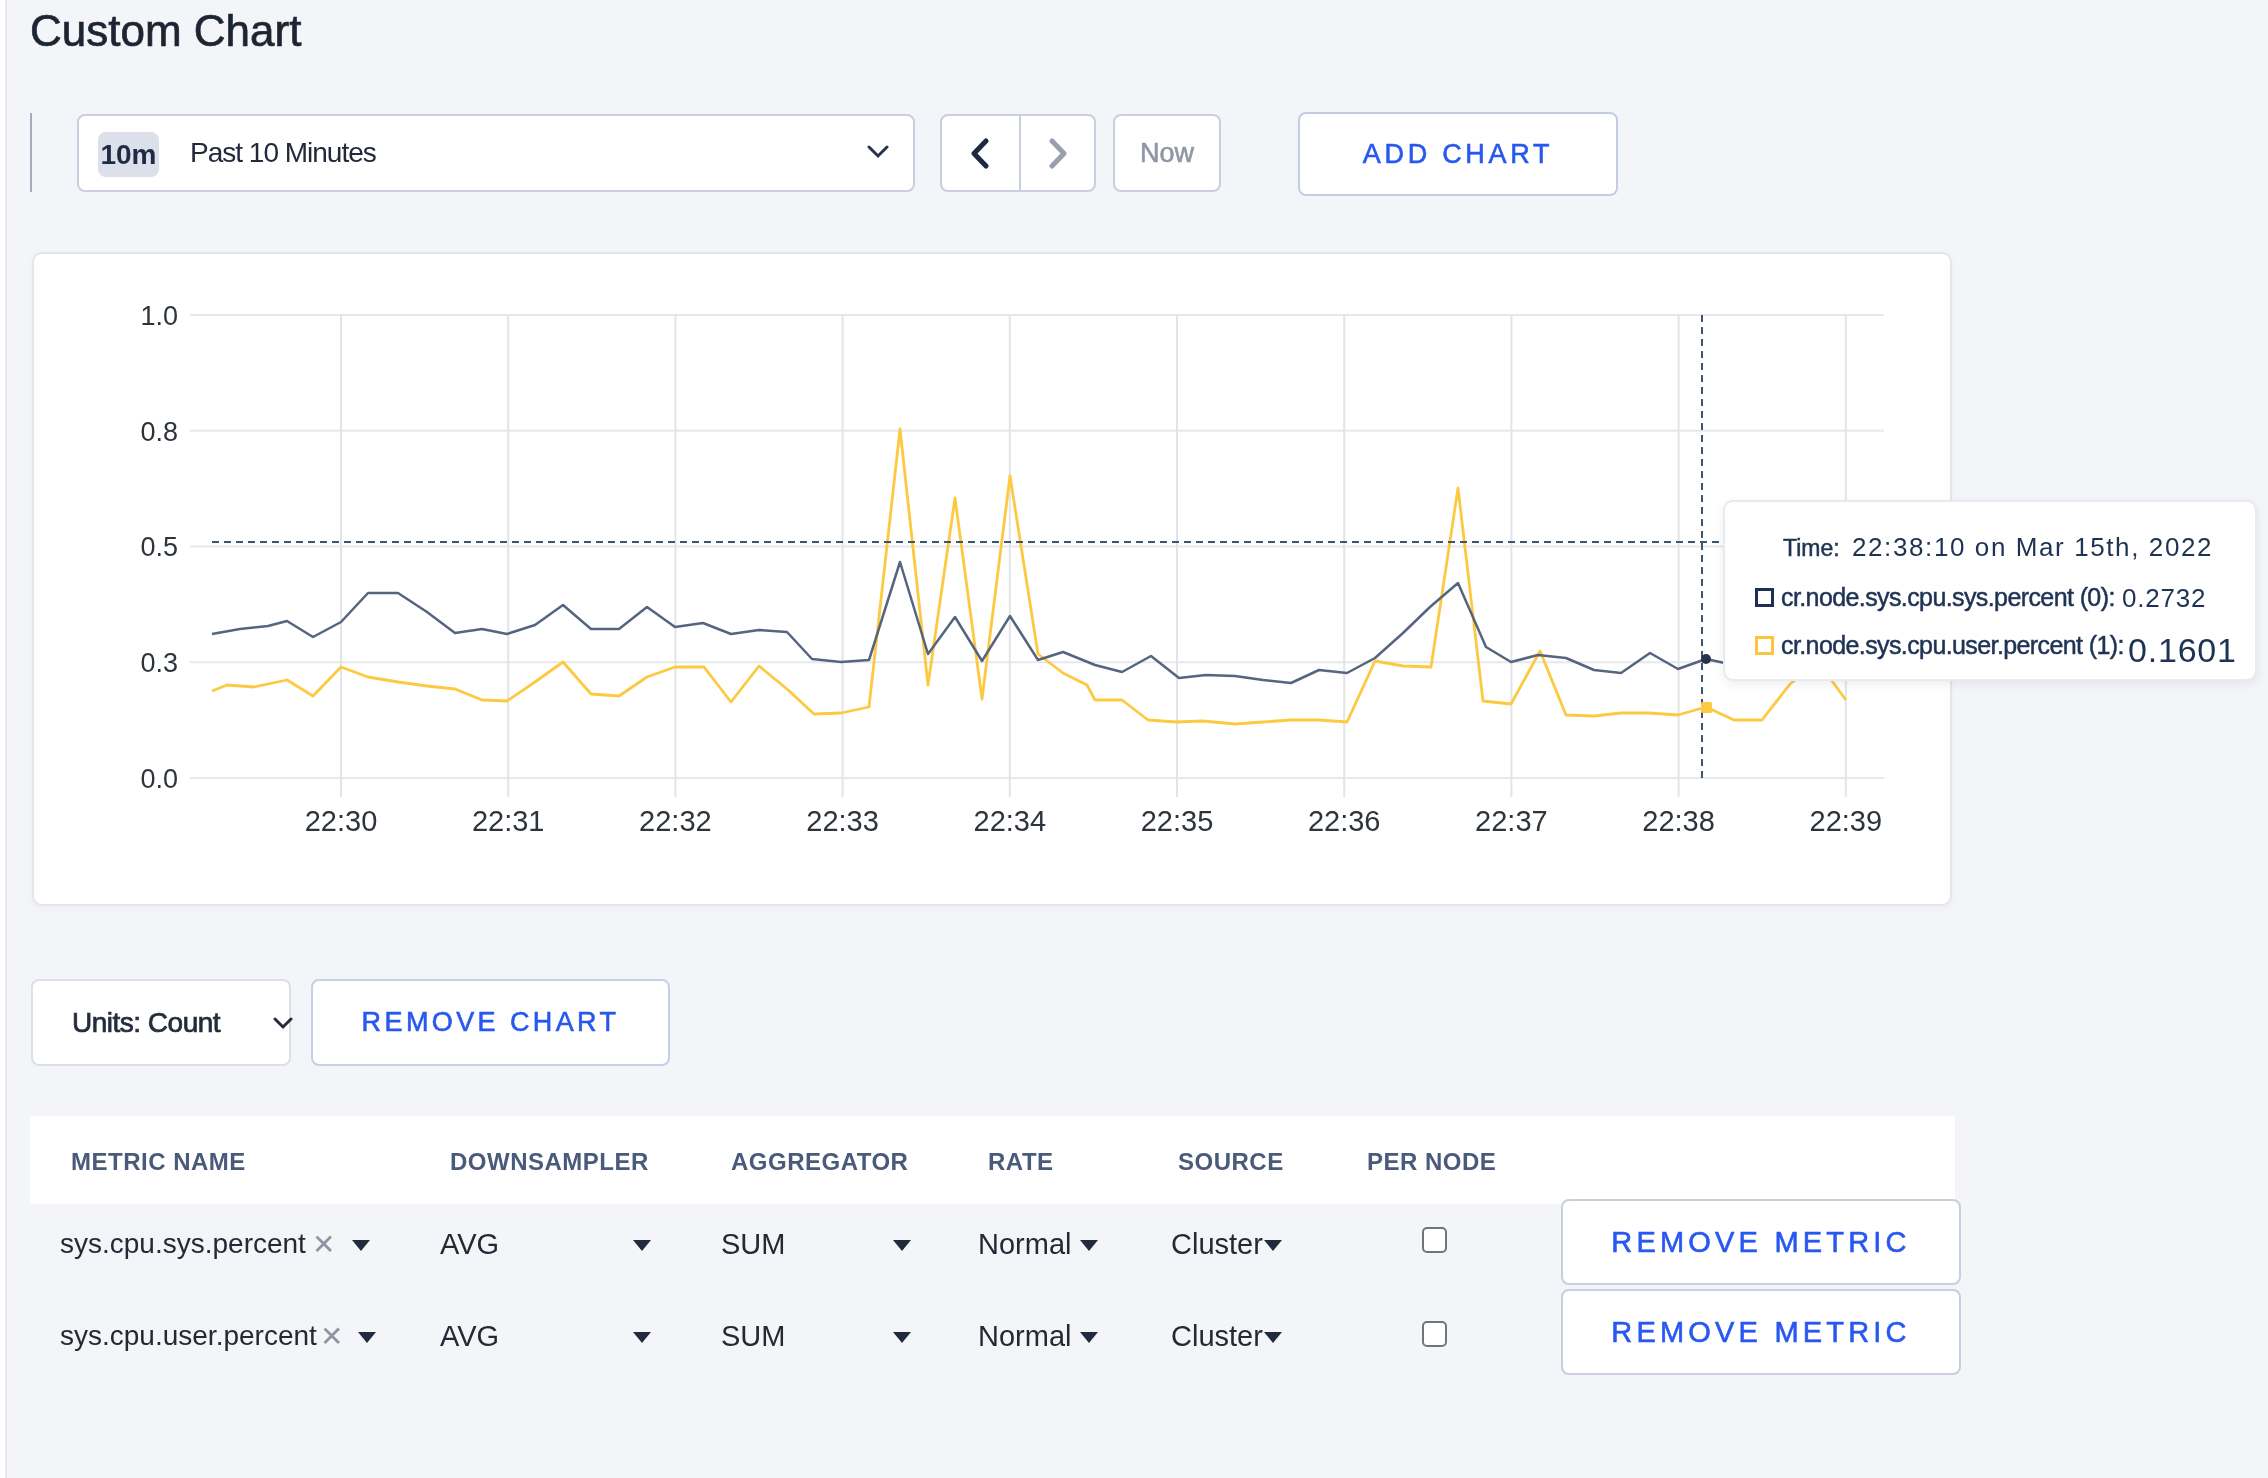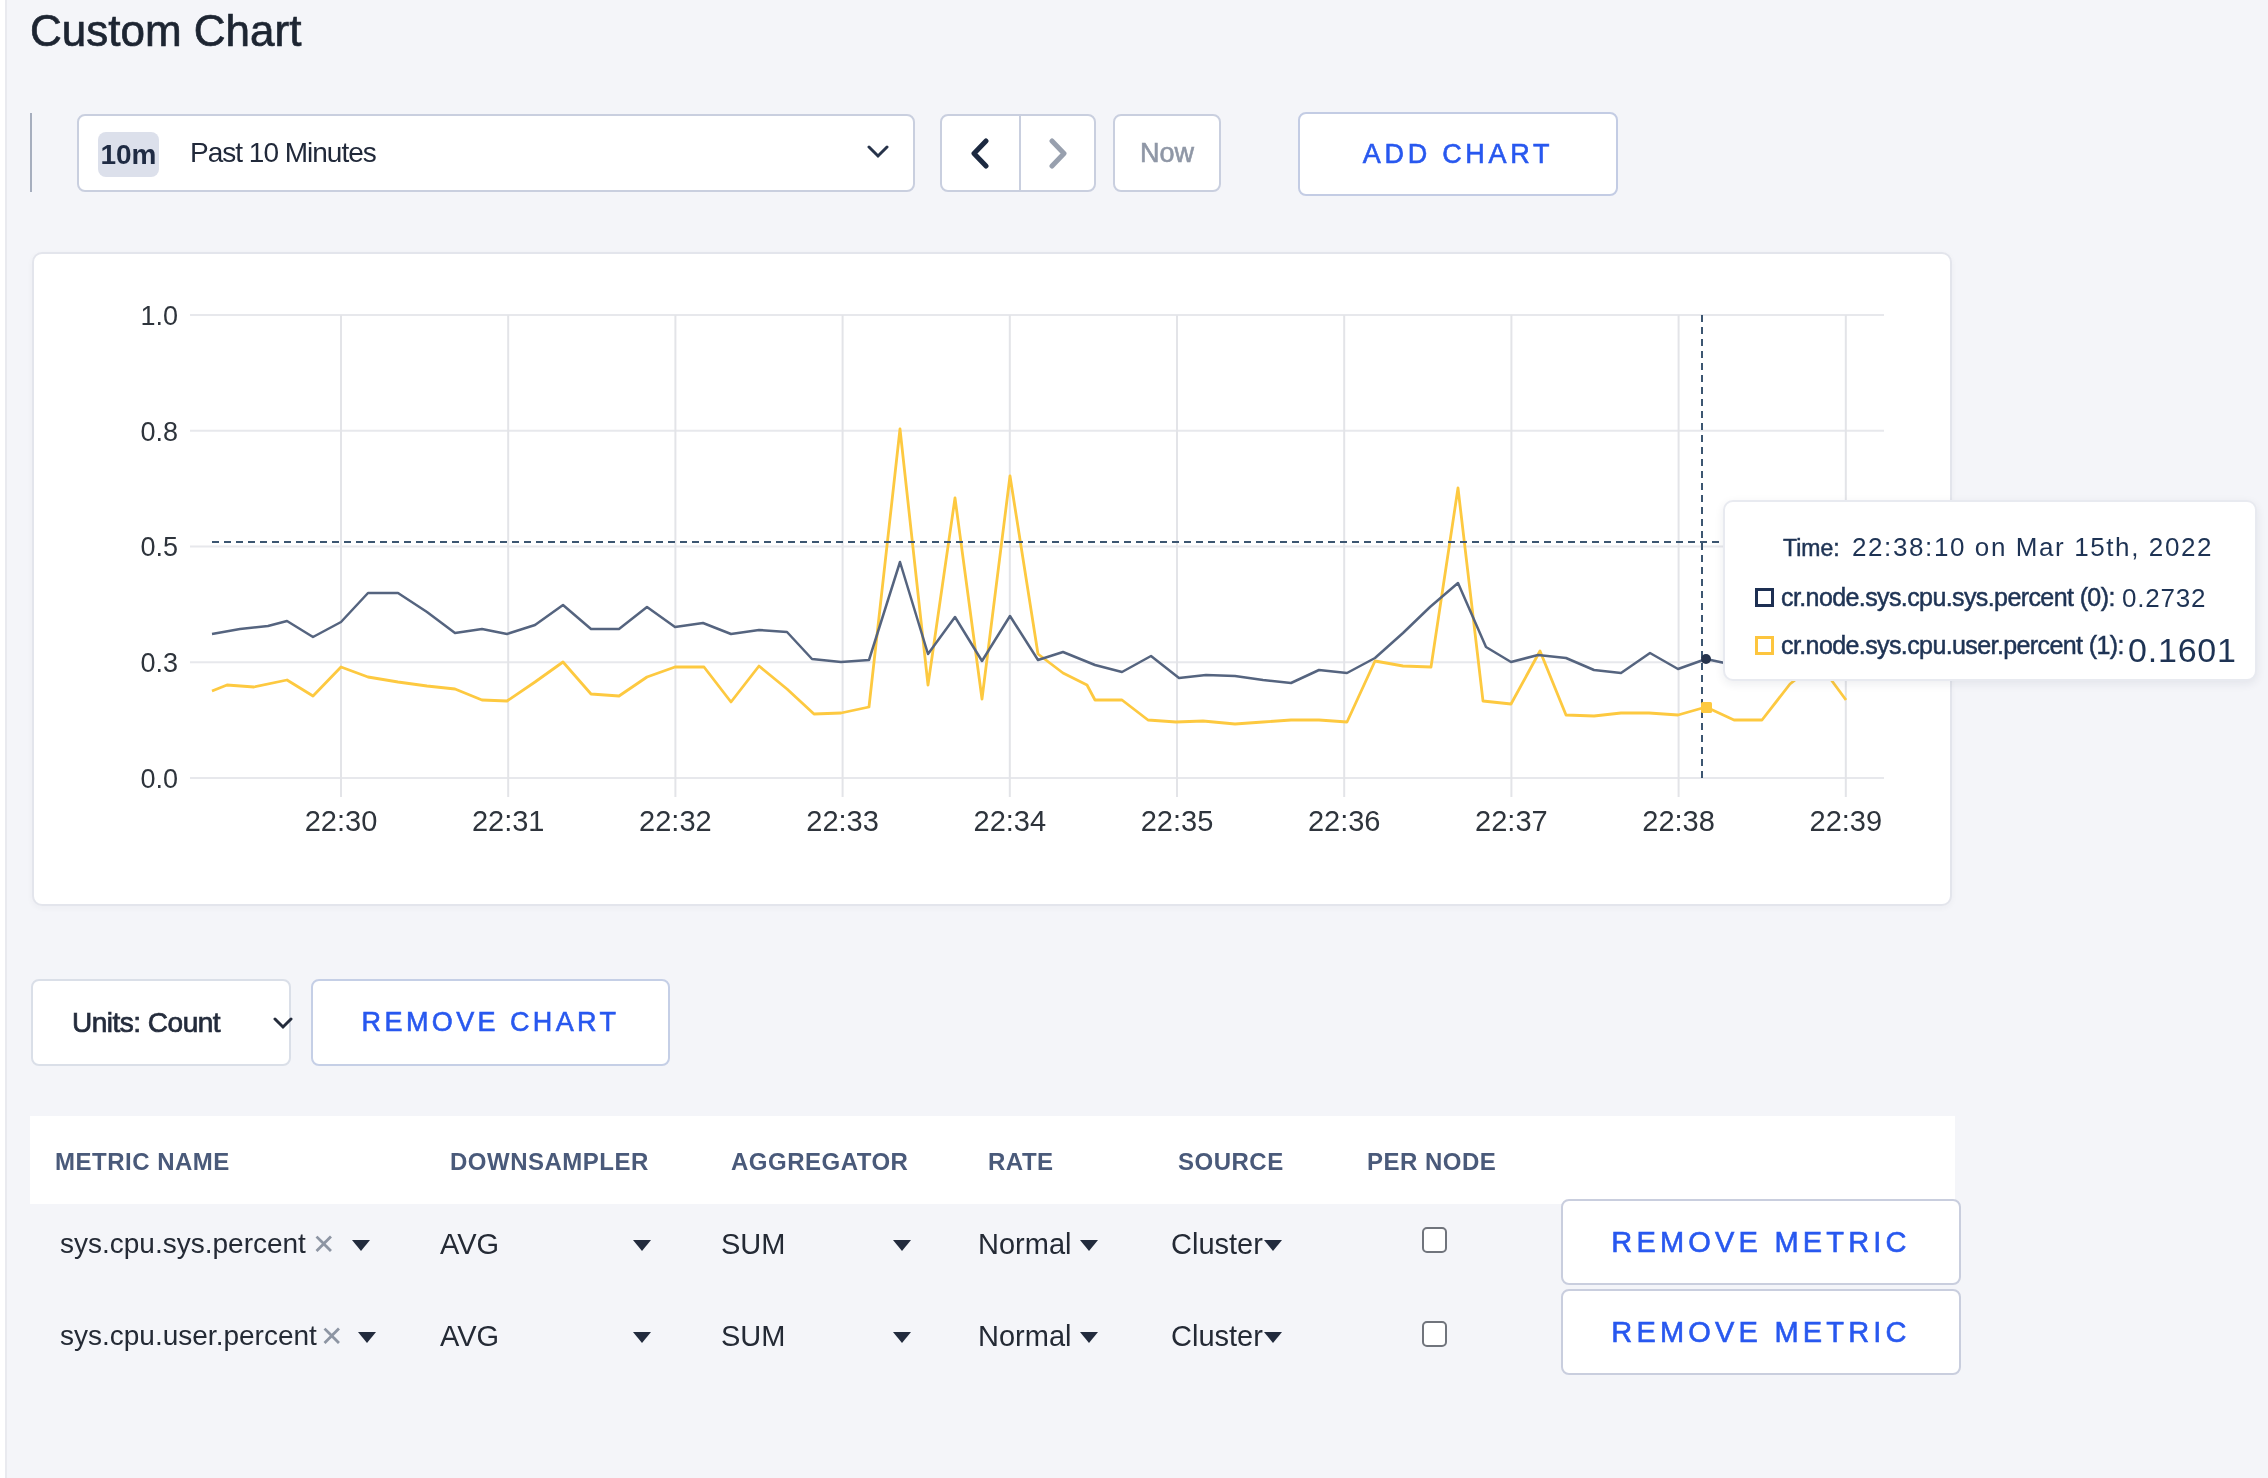--- a/index.html
+++ b/index.html
@@ -106,21 +106,21 @@
   <div class="abs btn" style="left:31px;top:979px;width:260px;height:87px;border-color:#dadfe8;">
     <span class="abs" style="left:39px;top:0;line-height:83px;font-size:28px;letter-spacing:-0.5px;color:#242c3c;-webkit-text-stroke:0.7px #242c3c;">Units: Count</span>
     <svg class="abs" style="left:240px;top:36px;" width="20" height="13" viewBox="0 0 20 13">
         <polyline points="2,2 10,10 18,2" fill="none" stroke="#242c3c" stroke-width="3" stroke-linecap="round"></polyline>
       </svg>
   </div>
   <div class="abs btn blue" style="left:311px;top:979px;width:359px;height:87px;border-color:#c5cfe6;text-align:center;line-height:83px;font-size:27px;letter-spacing:3.4px;">REMOVE CHART</div>
 
   <div class="abs" style="left:30px;top:1116px;width:1925px;height:88px;background:#fff;"></div>
   <div class="abs" style="top:1148px;font-size:24px;font-weight:bold;color:#4a5a7a;letter-spacing:0.5px;">
-    <span class="abs" style="left:55px;">METRIC NAME</span>
+    <span class="abs" style="left:71px;">METRIC NAME</span>
     <span class="abs" style="left:450px;">DOWNSAMPLER</span>
     <span class="abs" style="left:731px;">AGGREGATOR</span>
     <span class="abs" style="left:988px;">RATE</span>
     <span class="abs" style="left:1178px;">SOURCE</span>
     <span class="abs" style="left:1367px;">PER NODE</span>
   </div>
 
   <div class="abs" style="top:1228px;font-size:29px;color:#242a35;">
     <span class="abs" style="left:60px;font-size:28px;">sys.cpu.sys.percent</span>
     <span class="abs" style="left:312px;color:#8d95a3;font-size:28px;">✕</span>

